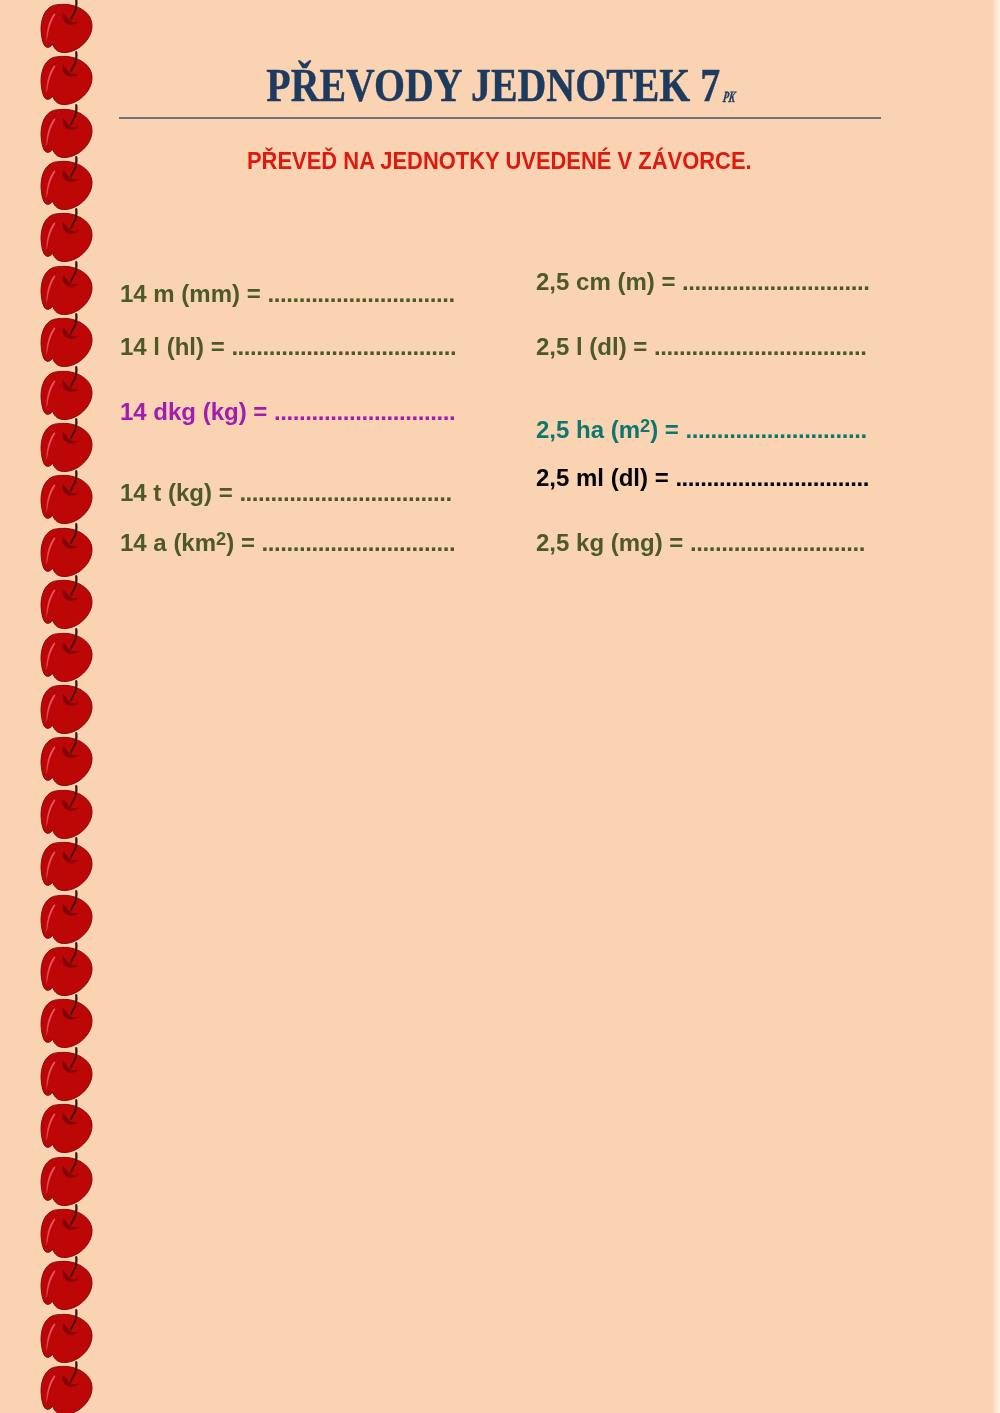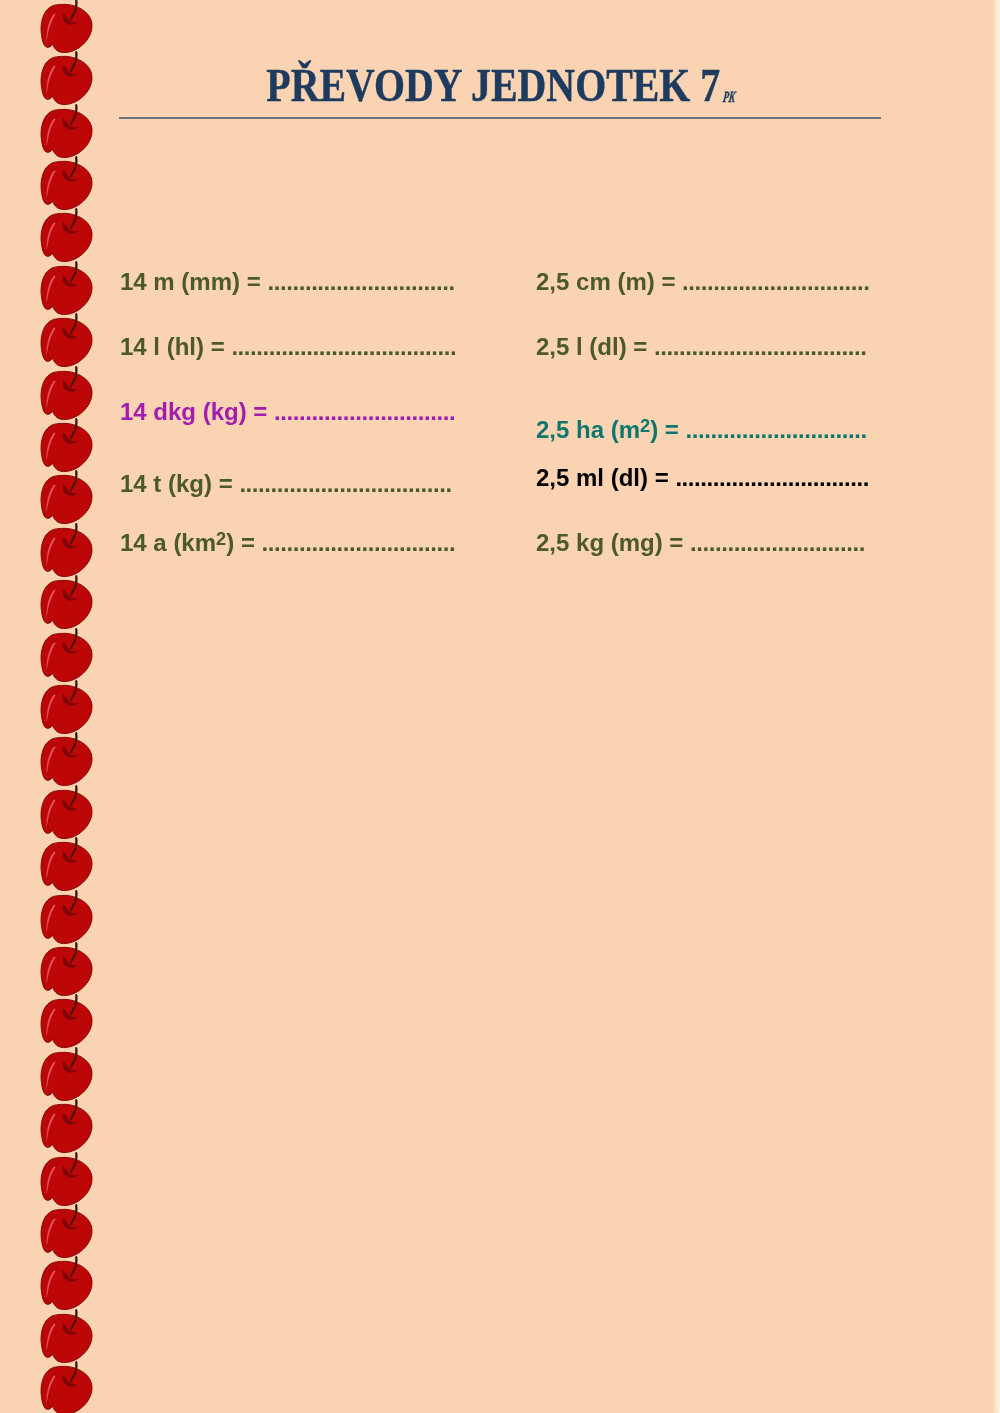--- a/index.html
+++ b/index.html
@@ -500,26 +500,27 @@
 </svg>
       </div>
     </div>
 
   <div class="title-block">
     <div class="title" style="color: rgb(29, 58, 95);"><span class="title-inner"><span>PŘEVODY JEDNOTEK 7</span><span class="sup">PK</span></span></div>
   </div>
 
   <div class="divider" style="background: rgb(109, 115, 123);"></div>
 
+  <div class="subtitle" style="color: rgb(222, 26, 15);"><span class="subtitle-inner">PŘEVEĎ NA JEDNOTKY UVEDENÉ V ZÁVORCE.</span></div>
 
   <div class="col col-left">
-      <div class="row" style="top: 0px; color: rgb(76, 90, 39);"><span class="expr">14 m (mm) =&nbsp;</span><span class="dots">..............................</span></div>
+      <div class="row" style="top: 12px; color: rgb(76, 90, 39);"><span class="expr">14 m (mm) =&nbsp;</span><span class="dots">..............................</span></div>
       <div class="row" style="top: 65.4px; color: rgb(76, 90, 39);"><span class="expr">14 l (hl) =&nbsp;</span><span class="dots">....................................</span></div>
       <div class="row" style="top: 130.8px; color: #a21caf;"><span class="expr">14 dkg (kg) =&nbsp;</span><span class="dots">.............................</span></div>
-      <div class="row" style="top: 202px; color: rgb(76, 90, 39);"><span class="expr">14 t (kg) =&nbsp;</span><span class="dots">..................................</span></div>
+      <div class="row" style="top: 211px; color: rgb(76, 90, 39);"><span class="expr">14 t (kg) =&nbsp;</span><span class="dots">..................................</span></div>
       <div class="row" style="top: 261.6px; color: rgb(76, 90, 39);"><span class="expr">14 a (km<sup>2</sup>) =&nbsp;</span><span class="dots">...............................</span></div>
     </div>
   <div class="col col-right">
       <div class="row" style="top: 0px; color: rgb(76, 90, 39);"><span class="expr">2,5 cm (m) =&nbsp;</span><span class="dots">..............................</span></div>
       <div class="row" style="top: 65.4px; color: rgb(76, 90, 39); text-align: right;"><span class="expr">2,5 l (dl) =&nbsp;</span><span class="dots">..................................</span></div>
       <div class="row" style="top: 148px; color: #0f766e;"><span class="expr">2,5 ha (m<sup>2</sup>) =&nbsp;</span><span class="dots">.............................</span></div>
       <div class="row" style="top: 196.2px; color: #000000;"><span class="expr">2,5 ml (dl) =&nbsp;</span><span class="dots">...............................</span></div>
       <div class="row" style="top: 261.6px; color: rgb(76, 90, 39);"><span class="expr">2,5 kg (mg) =&nbsp;</span><span class="dots">............................</span></div>
     </div>
 

